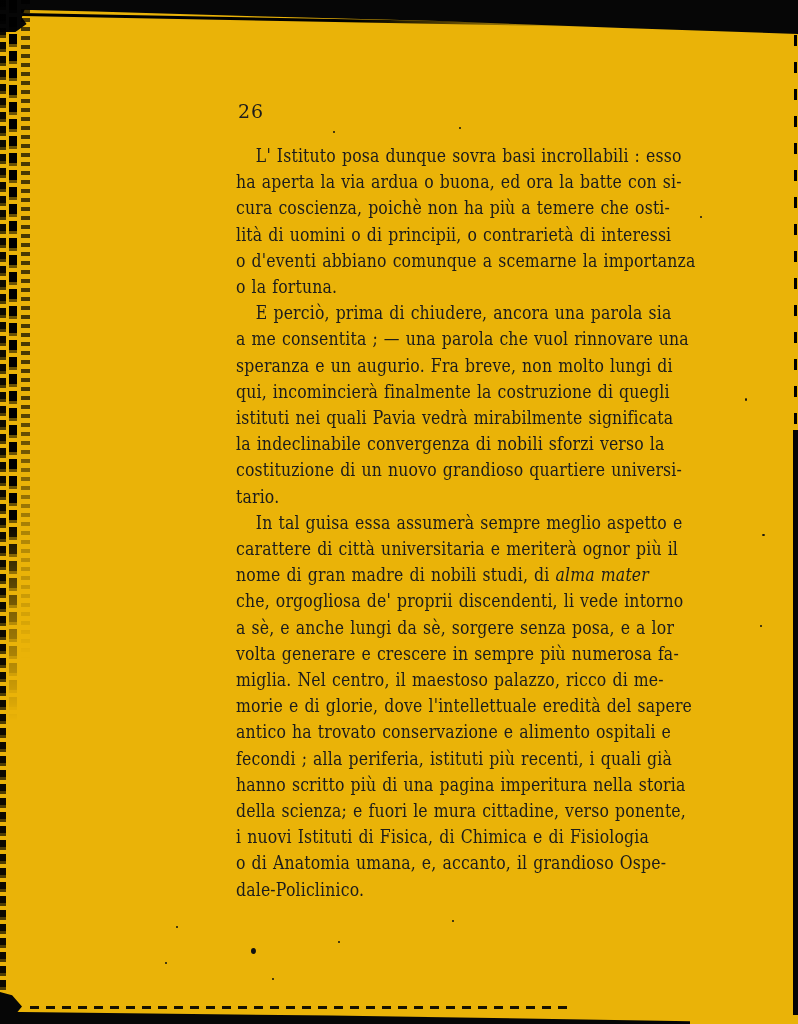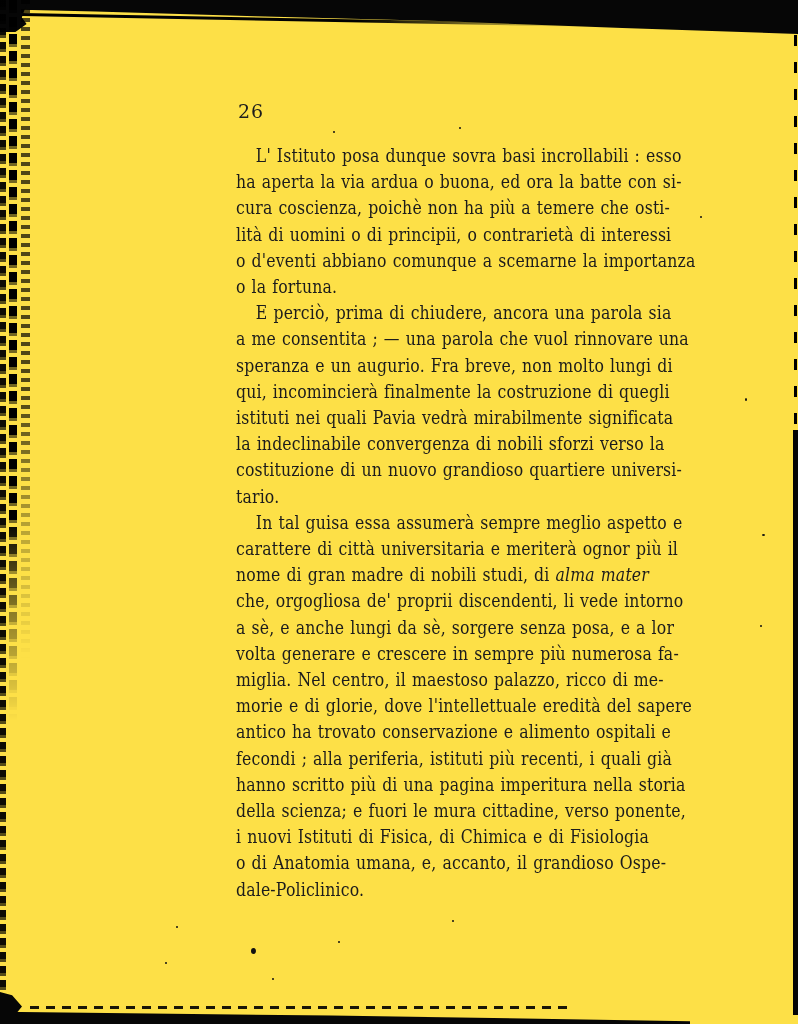--- a/index.html
+++ b/index.html
@@ -4,21 +4,21 @@
 <style>
   html, body { margin: 0; padding: 0; }
   body {
     width: 798px; height: 1024px;
     background: #e8e8e8;
     font-family: "DejaVu Serif", "Liberation Serif", serif;
   }
   .page {
     position: relative;
     width: 798px; height: 1024px;
-    background: #fde047;
+    background: #eab308;
     overflow: hidden;
     color: #1c1c1c;
   }
 
   
   .page-number {
     position: absolute;
     left: 238px; top: 100px;
     font-size: 19px;
     letter-spacing: 1px;

